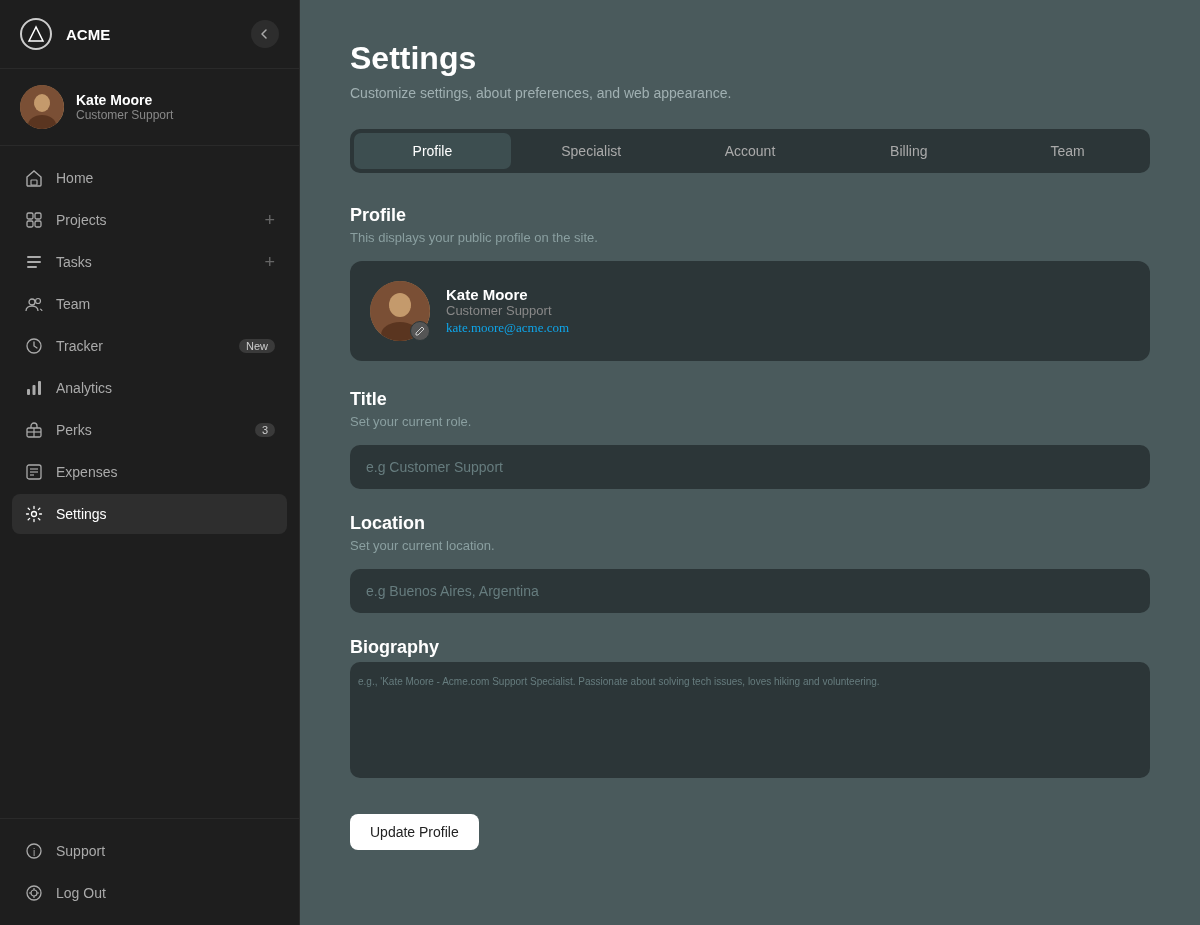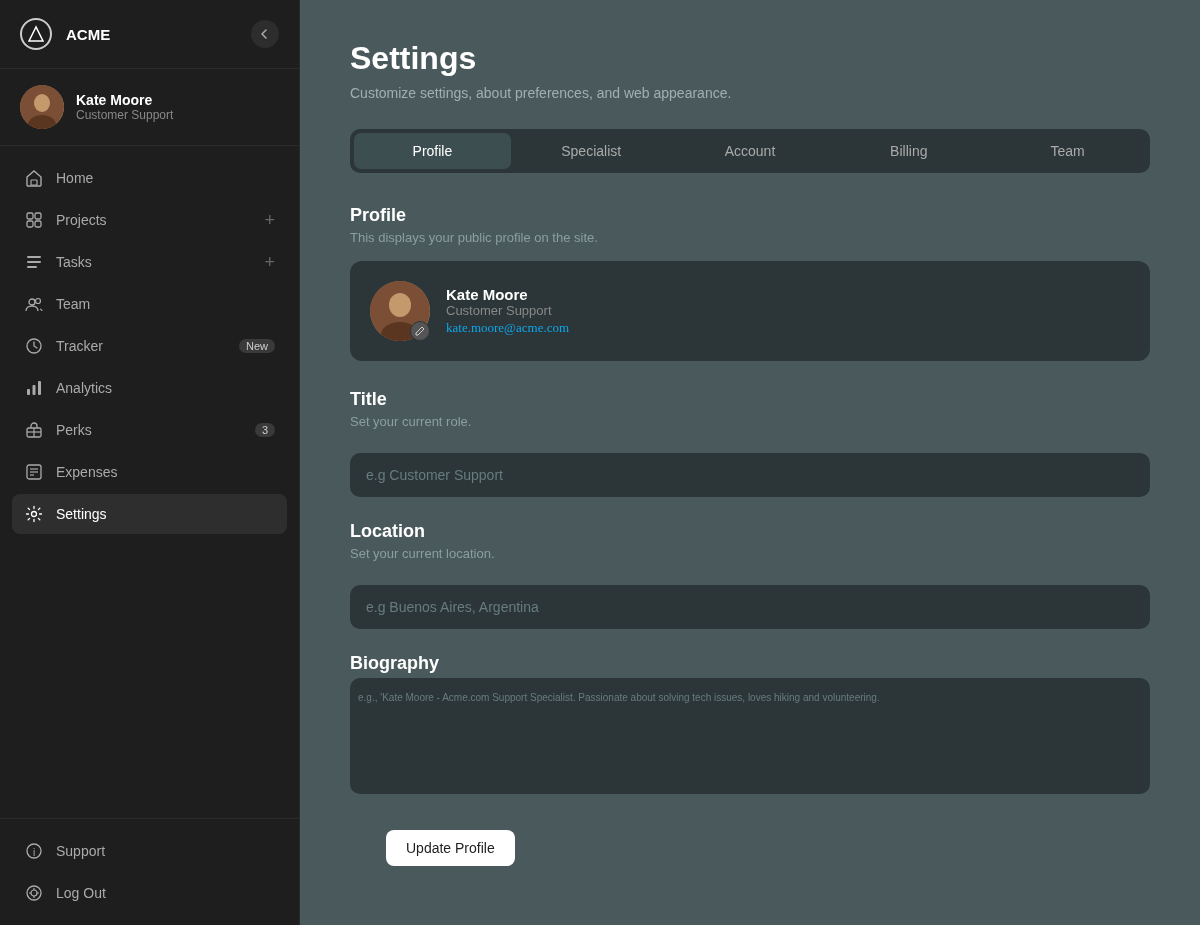--- a/index.html
+++ b/index.html
@@ -319,21 +319,20 @@
 
     .field-input {
       width: 100%;
       background: #2c3638;
       border: none;
       border-radius: 10px;
       padding: 14px 16px;
       color: #667;
       font-size: 14px;
       outline: none;
-      margin-top: 8px;
     }
 
     .field-input::placeholder {
       color: #667c7e;
     }
 
     .field-textarea {
       width: 100%;
       background: #2c3638;
       border: none;
@@ -354,21 +353,20 @@
     .update-btn {
       background: #fff;
       color: #222;
       border: none;
       border-radius: 8px;
       padding: 10px 20px;
       font-size: 14px;
       font-weight: 500;
       cursor: pointer;
       margin-top: 8px;
-      margin-left: 36px;
     }
 
     
     svg { display: block; }
   </style>
 </head>
 <body>
 
 <aside class="sidebar">
   <div class="sidebar-header">

